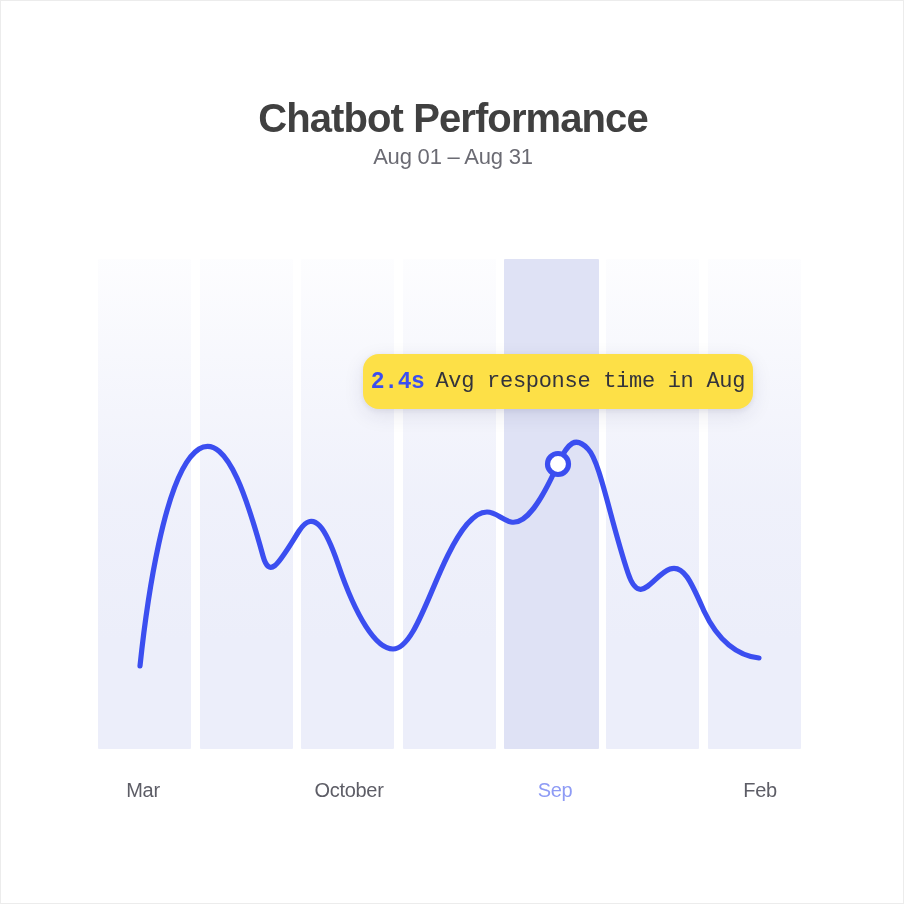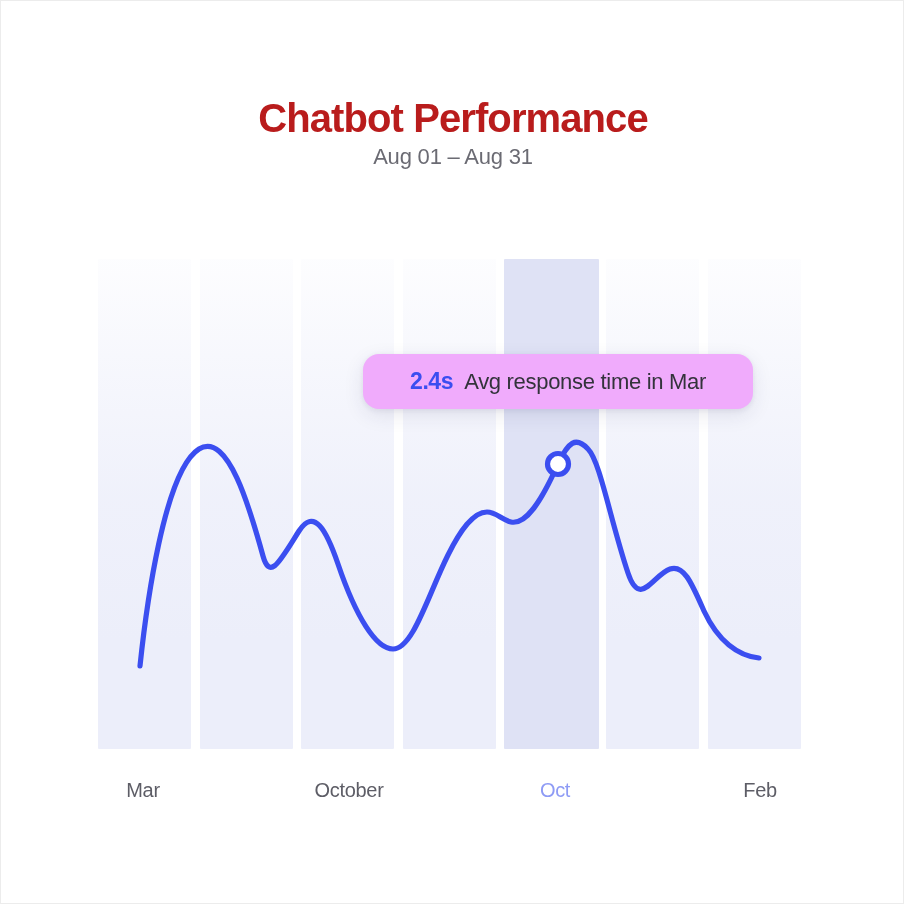--- a/index.html
+++ b/index.html
@@ -27,21 +27,21 @@
     top: 92px;
     left: 0;
     width: 904px;
     text-align: center;
   }
 
   #chart-title {
     font-size: 40px;
     font-weight: 700;
     letter-spacing: -0.9px;
-    color: #b91c1c;
+    color: #404040;
     line-height: 50px;
   }
 
   #chart-subtitle {
     font-size: 22px;
     font-weight: 400;
     letter-spacing: -0.2px;
     color: #6b6b73;
     line-height: 28px;
   }
@@ -83,29 +83,30 @@
     overflow: visible;
   }
 
   
   #tooltip {
     position: absolute;
     left: 362px;
     top: 353px;
     width: 390px;
     height: 55px;
-    background: #f0abfc;
+    background: #fde047;
     border-radius: 16px;
     box-shadow: 0 6px 20px rgba(40,44,90,0.10),
                 0 1.5px 5px rgba(40,44,90,0.07);
     display: flex;
     align-items: center;
     justify-content: center;
     gap: 11px;
     white-space: nowrap;
+    font-family: Liberation Mono, monospace;
   }
 
   #tooltip-value {
     font-size: 23px;
     font-weight: 700;
     letter-spacing: -0.4px;
     color: #3b4ef0;
   }
 
   #tooltip-label {
@@ -172,23 +173,23 @@
                C 502 202, 512 260, 530 314
                C 542 350, 555 316, 572 310
                C 586 305, 594 325, 606 352
                C 620 382, 640 397, 661 399" fill="none" stroke="#3b4ef0" stroke-width="5.2" stroke-linecap="round" stroke-linejoin="round"></path>
       <circle cx="460" cy="205" r="10.5" fill="#ffffff" stroke="#3b4ef0" stroke-width="5.2"></circle>
     </svg>
   </div>
 
   <div id="tooltip">
     <span id="tooltip-value">2.4s</span>
-    <span id="tooltip-label">Avg response time in Mar</span>
+    <span id="tooltip-label">Avg response time in Aug</span>
   </div>
 
   <div id="x-axis">
     <span class="x-tick" style="left:45px">Mar</span>
     <span class="x-tick" style="left:251px">October</span>
-    <span class="x-tick highlight" style="left:457px">Oct</span>
+    <span class="x-tick highlight" style="left:457px">Sep</span>
     <span class="x-tick" style="left:662px">Feb</span>
   </div>
 
 </div>
 
 </body></html>

